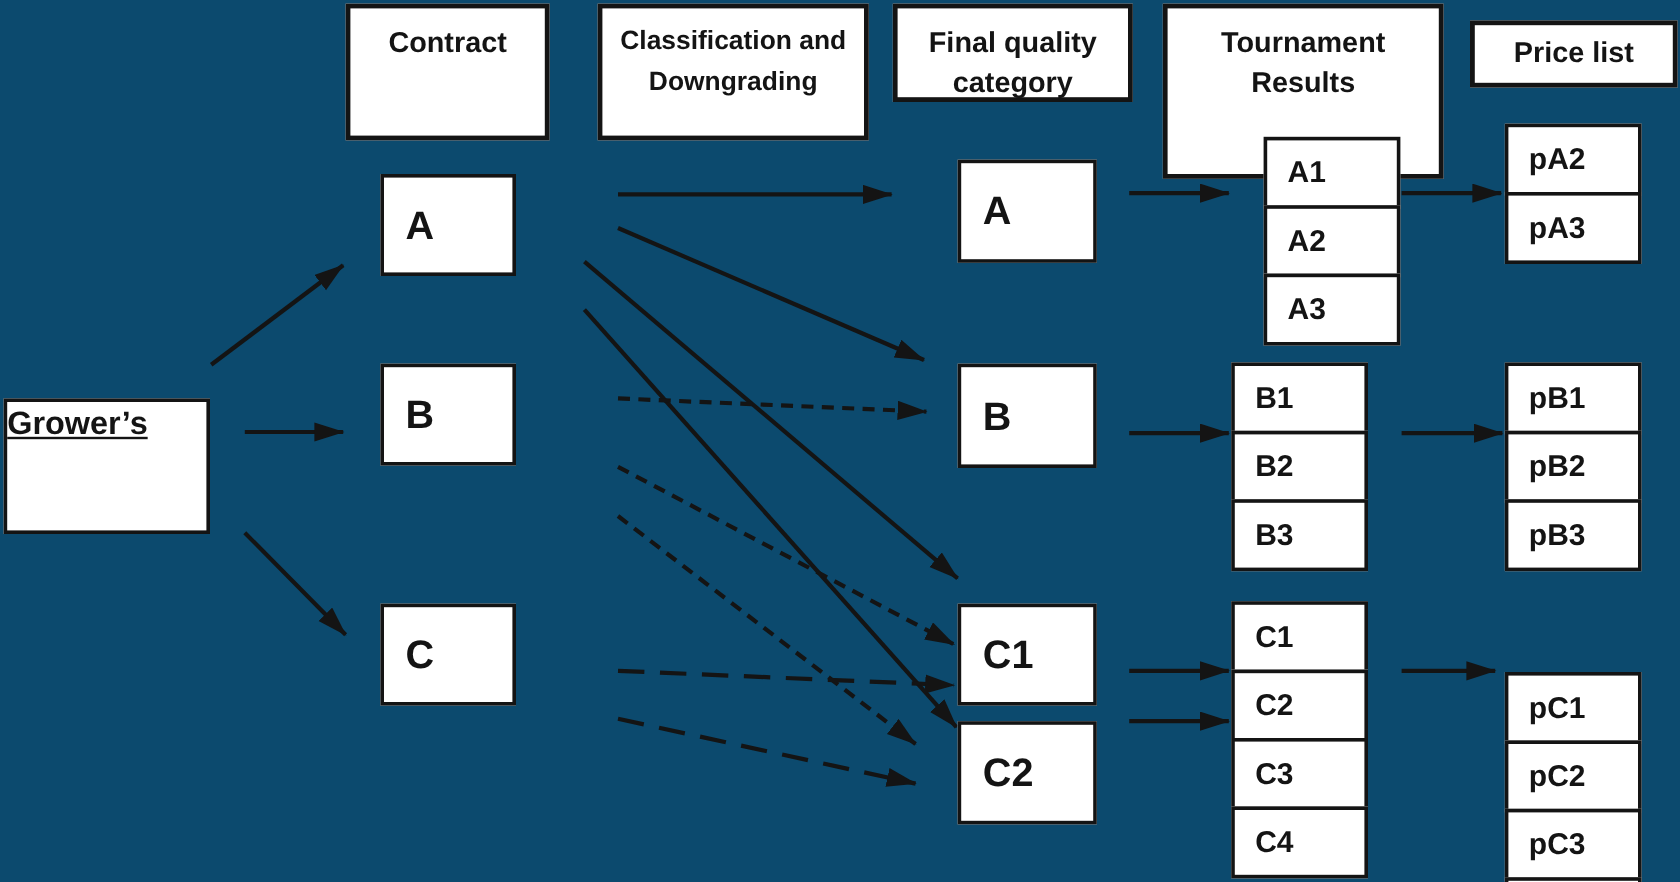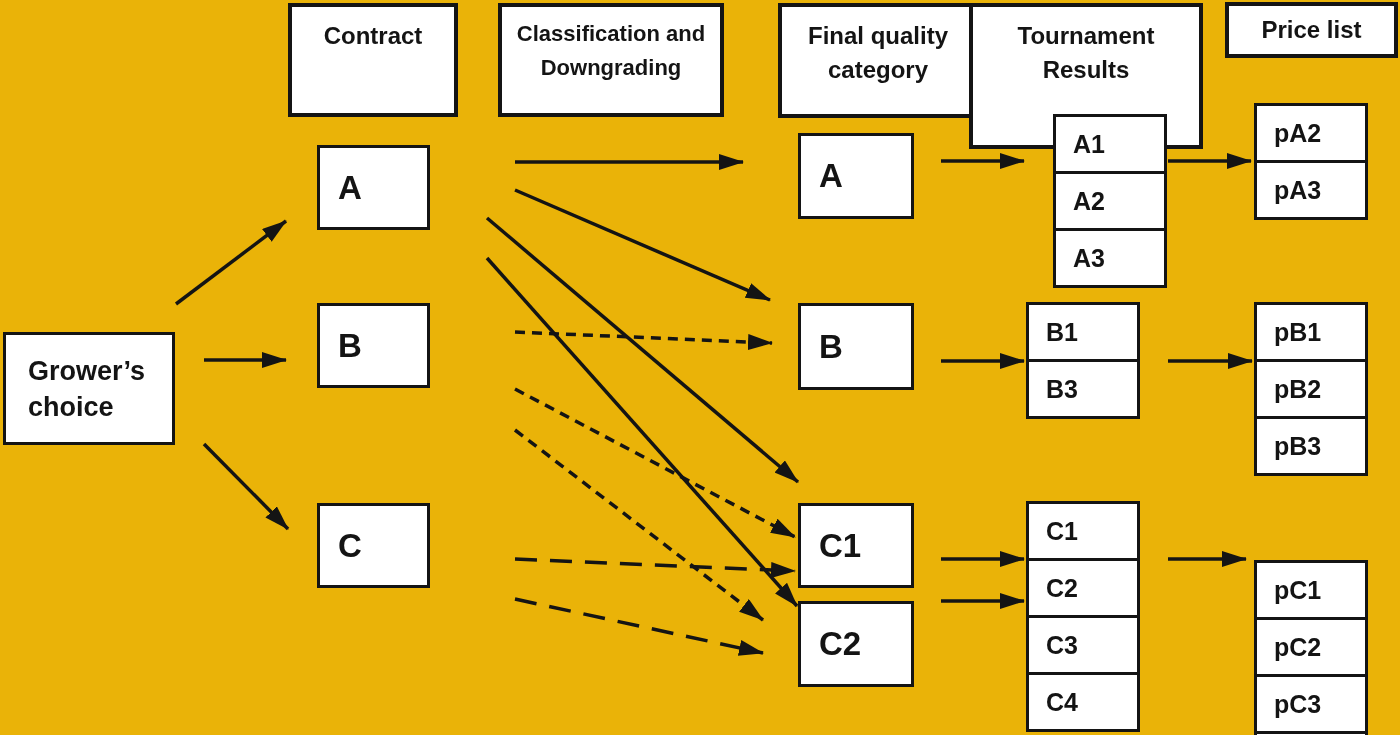--- a/index.html
+++ b/index.html
@@ -1,17 +1,17 @@
 <!DOCTYPE html>
 <html style="--ink: #141414;"><head>
 <meta charset="utf-8">
 <style>
   html,body{margin:0;padding:0;background:#ffffff;}
   #canvas{
-    position:relative;width:1400px;height:735px;background:#eab308;
+    position:relative;width:1400px;height:735px;background:#0c4a6e;
     font-family:"Liberation Sans", sans-serif;color:var(--ink,#141414);
     overflow:hidden;
   }
   #edge-layer{position:absolute;left:0;top:0;z-index:1;}
   .box{
     position:absolute;box-sizing:border-box;background:#ffffff;
     border:3px solid var(--ink,#141414);z-index:2;
   }
   .hdr{
     border-width:4px;display:flex;flex-direction:column;align-items:center;
@@ -19,22 +19,22 @@
     padding-top:12px;
   }
   .hdr .line{display:block;white-space:nowrap;}
   .hdr-classification{font-size:22px;padding-top:10px;}
   .hdr-price{justify-content:center;padding-top:0;}
   .node{
     display:flex;align-items:center;font-size:33px;font-weight:600;
     padding-left:18px;
   }
   .grower{
-    display:flex;flex-direction:column;justify-content:center;
-    font-size:27px;line-height:36px;font-weight:700;padding-left:22px;
+    display:flex;flex-direction:column;
+    font-size:27px;line-height:36px;font-weight:700;text-decoration:underline;
   }
   .stack{position:absolute;z-index:2;}
   .cell{
     position:relative;box-sizing:border-box;background:#ffffff;
     border:3px solid var(--ink,#141414);width:114px;height:60px;
     display:flex;align-items:center;padding-left:17px;
     font-size:25px;font-weight:600;
   }
   .cell + .cell{margin-top:-3px;}
   .edge{fill:none;}
@@ -76,56 +76,56 @@
 
   <div class="box hdr" style="left:288px;top:3px;width:170px;height:114px;">
     <span class="line">Contract</span>
   </div>
 
   <div class="box hdr hdr-classification" style="left:498px;top:3px;width:226px;height:114px;">
     <span class="line">Classification and</span>
     <span class="line">Downgrading</span>
   </div>
 
-  <div class="box hdr" style="left:778px;top:3px;width:200px;height:115px;">
+  <div class="box hdr" style="left:744px;top:3px;width:200px;height:82px;">
     <span class="line">Final quality</span>
     <span class="line">category</span>
   </div>
 
   <div class="box hdr" style="left:969px;top:3px;width:234px;height:146px;text-align:center;">
     <span class="line">Tournament</span>
     <span class="line">Results</span>
   </div>
 
-  <div class="box hdr hdr-price" style="left:1225px;top:2px;width:173px;height:56px;">
+  <div class="box hdr hdr-price" style="left:1225px;top:17px;width:173px;height:56px;">
     <span class="line">Price list</span>
   </div>
 
   <div class="box grower" style="left:3px;top:332px;width:172px;height:113px;">
     <span>Grower’s</span>
-    <span>choice</span>
   </div>
 
   <div class="box node" style="left:317px;top:145px;width:113px;height:85px;">A</div>
   <div class="box node" style="left:317px;top:303px;width:113px;height:85px;">B</div>
   <div class="box node" style="left:317px;top:503px;width:113px;height:85px;">C</div>
 
   <div class="box node" style="left:798px;top:133px;width:116px;height:86px;">A</div>
   <div class="box node" style="left:798px;top:303px;width:116px;height:87px;">B</div>
   <div class="box node" style="left:798px;top:503px;width:116px;height:85px;">C1</div>
   <div class="box node" style="left:798px;top:601px;width:116px;height:86px;">C2</div>
 
   <div class="stack" style="left:1026px;top:114px;padding-left:27px;">
     <div class="cell">A1</div>
     <div class="cell">A2</div>
     <div class="cell">A3</div>
   </div>
 
   <div class="stack" style="left:1026px;top:302px;border-radius:21px;">
     <div class="cell">B1</div>
+    <div class="cell">B2</div>
     <div class="cell">B3</div>
   </div>
 
   <div class="stack" style="left:1026px;top:501px;">
     <div class="cell">C1</div>
     <div class="cell">C2</div>
     <div class="cell">C3</div>
     <div class="cell">C4</div>
   </div>
 

